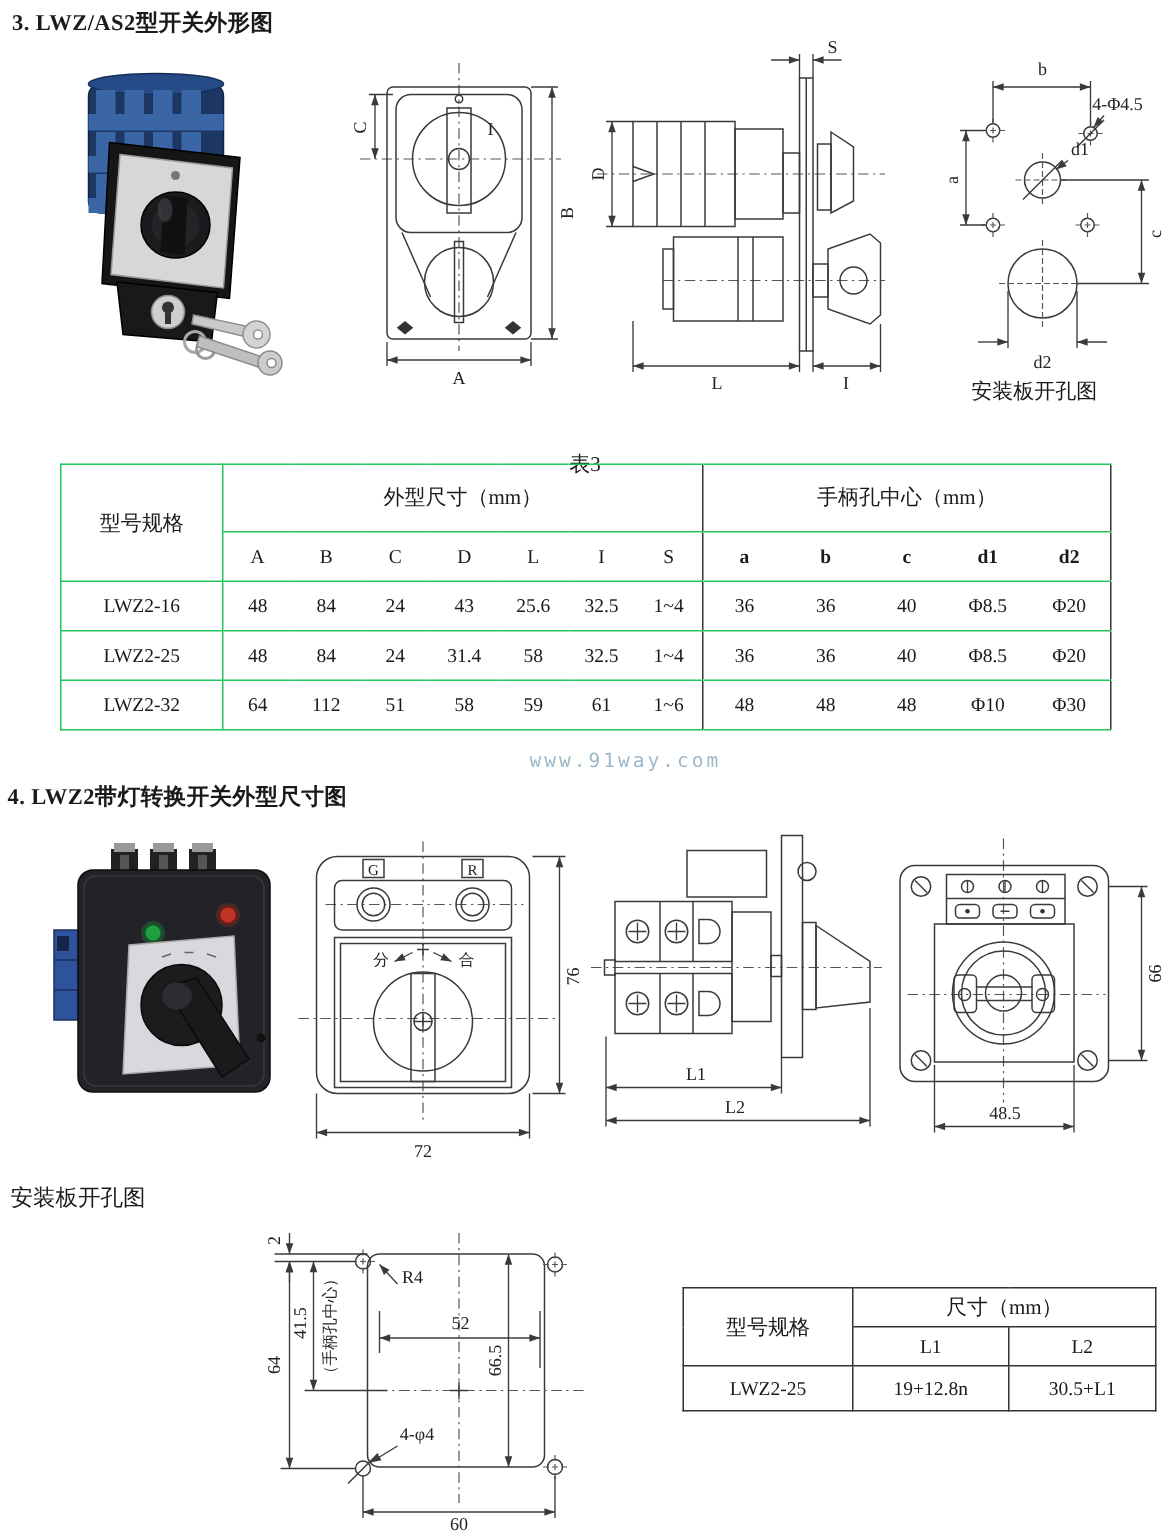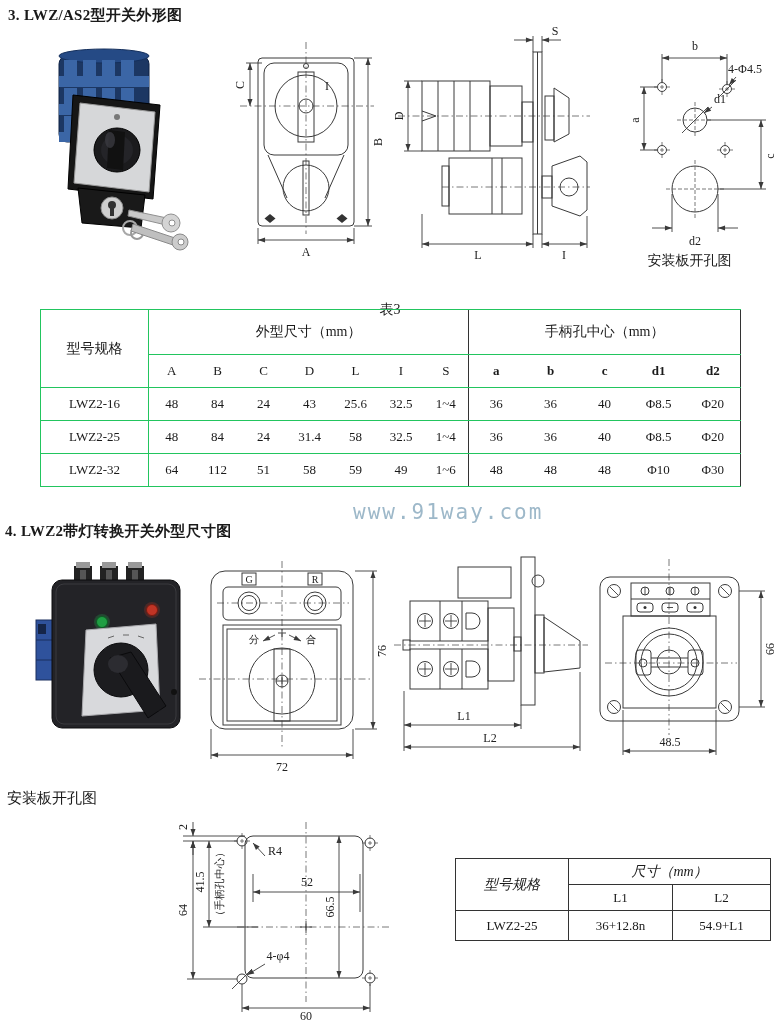--- a/index.html
+++ b/index.html
@@ -6,33 +6,33 @@
   html,body { background:#ffffff; }
   body {
     width:780px; height:1024px; position:relative; overflow:hidden;
     font-family:"Liberation Serif","DejaVu Serif",serif; color:#1a1a1a;
   }
   .abs { position:absolute; }
   .title { font-size:15px; font-weight:600; letter-spacing:.3px; }
   .caption { font-size:15px; }
   .tcap { font-size:14px; text-align:center; }
   .watermark {
-    font-family:"DejaVu Sans Mono",monospace; font-size:21px;
+    font-family:"DejaVu Sans Mono",monospace; font-size:13px;
     color:#9db8c9; letter-spacing:2px;
   }
   table { border-collapse:collapse; table-layout:fixed; }
   .t3 { width:700px; border:1px solid #333; }
   .t3 td { border:1px solid #22c55e; height:33px; text-align:center; padding:0; font-size:13px; }
   .t3 td.h1 { height:45px; font-size:14px; }
   .t3 td.nv { border-left:none; border-right:none; }
   .t3 td.gb { border-left:1px solid #333; }
   .t3 td.bold { font-weight:bold; }
   .t4 { width:315px; border:1px solid #333; }
   .t4 td { border:1px solid #333; text-align:center; padding:0; font-size:13px; }
-  .t4 td.hd { font-size:14px;font-style:italic; }
+  .t4 td.hd { font-size:14px; }
   .r26 { height:26px; } .r30 { height:30px; }
   svg text { font-family:"Liberation Serif","DejaVu Serif",serif; font-size:12px; fill:#222; }
   svg text.sm { font-size:10.5px; }
   svg .ln  { stroke:#3a3a3a; stroke-width:1; fill:none; }
   svg .dim { stroke:#3a3a3a; stroke-width:0.9; fill:none; }
   svg .cl  { stroke:#555; stroke-width:0.8; fill:none; stroke-dasharray:7 3 1.5 3; }
   svg .tk  { stroke:#555; stroke-width:0.8; fill:none; stroke-dasharray:4 2; }
 </style>
 </head>
 <body>
@@ -264,21 +264,21 @@
       <td class="nv">Φ8.5</td>
       <td class="nv">Φ20</td>
     </tr>
     <tr>
       <td>LWZ2-32</td>
       <td class="nv">64</td>
       <td class="nv">112</td>
       <td class="nv">51</td>
       <td class="nv">58</td>
       <td class="nv">59</td>
-      <td class="nv">49</td>
+      <td class="nv">61</td>
       <td class="nv">1~6</td>
       <td class="nv gb">48</td>
       <td class="nv">48</td>
       <td class="nv">48</td>
       <td class="nv">Φ10</td>
       <td class="nv">Φ30</td>
     </tr>
   </tbody>
     </table>
 
@@ -493,19 +493,19 @@
         <tr>
       <td rowspan="2" class="hd">型号规格</td>
       <td colspan="2" class="hd r26">尺寸（mm）</td>
     </tr>
     <tr>
       <td class="r26">L1</td>
       <td class="r26">L2</td>
     </tr>
     <tr>
       <td class="r30">LWZ2-25</td>
-      <td class="r30">36+12.8n</td>
-      <td class="r30">54.9+L1</td>
+      <td class="r30">19+12.8n</td>
+      <td class="r30">30.5+L1</td>
     </tr>
   </tbody>
     </table>
 
 </div>
 
 </body></html>

